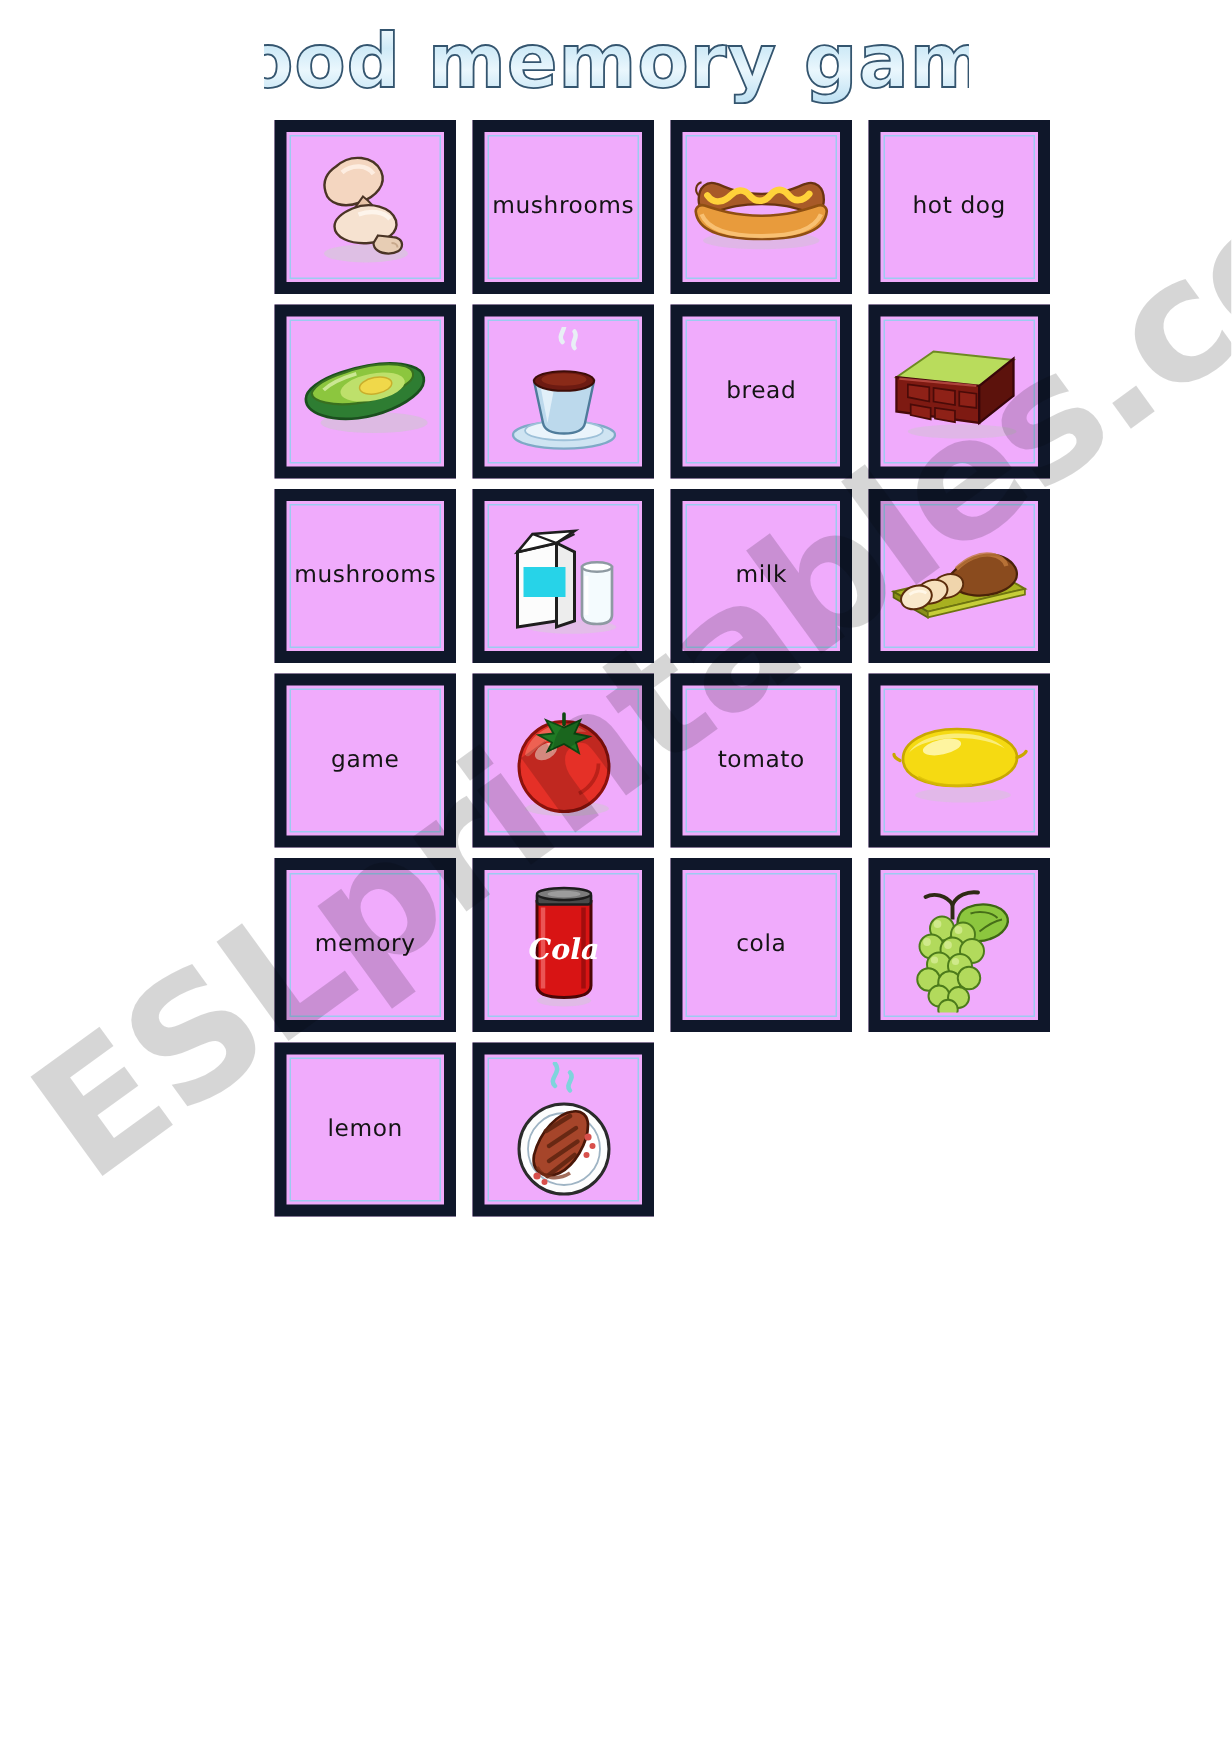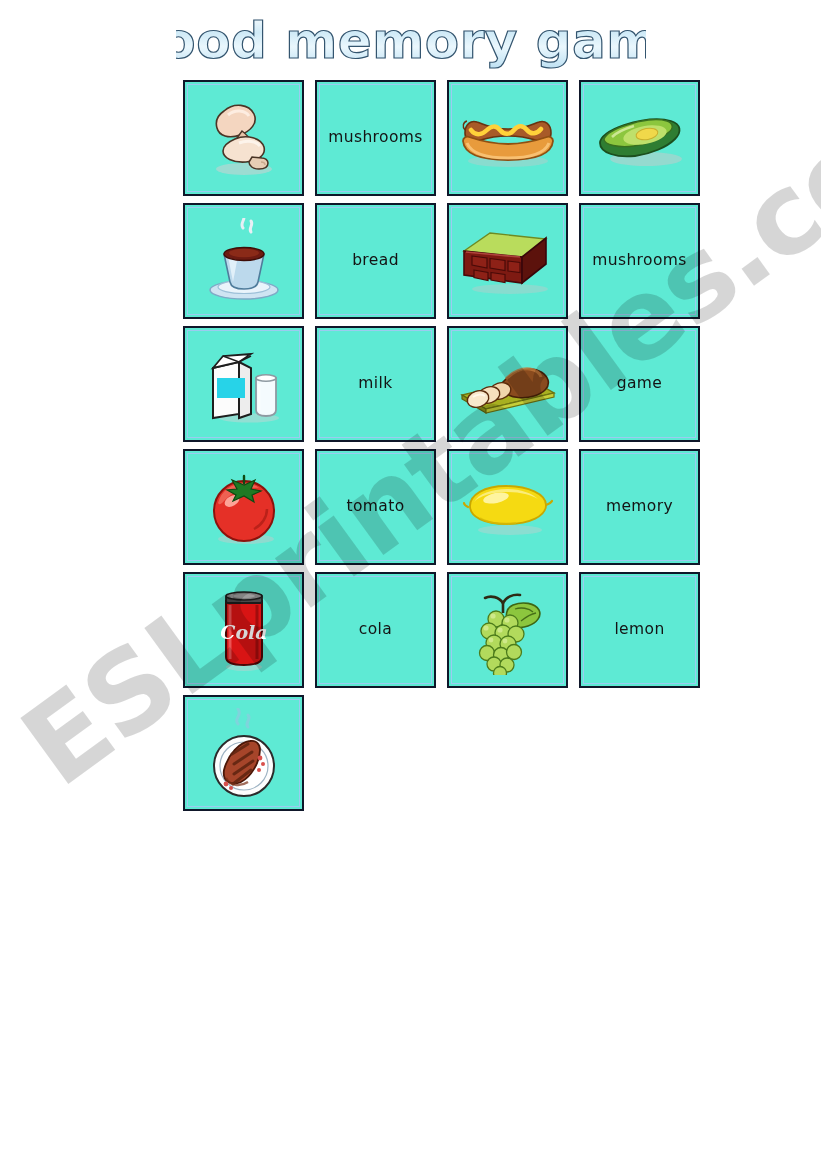--- a/index.html
+++ b/index.html
@@ -55,22 +55,22 @@
     width: 518px;
     display: grid;
     grid-template-columns: repeat(4, 121px);
     grid-template-rows: repeat(6, 116px);
     column-gap: 11px;
     row-gap: 7px;
     z-index: 2;
   }
   .card {
     box-sizing: border-box;
-    background: #5eead4;
-    border: 2px solid #0f172a;
+    background: #f0abfc;
+    border: 8px solid #0f172a;
     padding: 2px;
     position: relative;
   }
   .card-inner {
     box-sizing: border-box;
     width: 100%;
     height: 100%;
     border: 1px solid #9CCBF0;
     display: flex;
     align-items: center;
@@ -131,20 +131,25 @@
     <div class="card">
       <div class="card-inner">
     <svg class="card-art" width="102" height="70" viewBox="0 0 102 70">
       <ellipse cx="51" cy="58" rx="40" ry="6" fill="#C9C9C9" opacity=".4"></ellipse>
       <path d="M8 30c0-9 6-13 12-11 7 2 13 7 31 7s24-5 31-7c6-2 12 2 12 11 0 6-4 10-9 9-8-2-15-6-34-6s-26 4-34 6c-5 1-9-3-9-9z" fill="#A85A28" stroke="#6A3310" stroke-width="1.6"></path>
       <path d="M6 38c1 11 13 19 45 19s44-8 45-19c0-3-3-5-6-4-9 3-21 7-39 7s-30-4-39-7c-3-1-6 1-6 4z" fill="#E89B3C" stroke="#8F4F12" stroke-width="1.8"></path>
       <path d="M10 40c4 10 17 15 41 15s37-5 41-15" fill="none" stroke="#FFD089" stroke-width="3" opacity=".7"></path>
       <path d="M14 27c5 7 12 4 16 0s9-5 13 0 10 5 14 0 9-5 13 0 10 4 14-1" fill="none" stroke="#FFD23A" stroke-width="4.5" stroke-linecap="round"></path>
       <path d="M8 27c-3-3-2-8 2-9" fill="none" stroke="#6A3310" stroke-width="1.4"></path>
     </svg>
+      </div>
+    </div>
+    <div class="card">
+      <div class="card-inner">
+        <span class="card-label">hot dog</span>
       </div>
     </div>
     <div class="card">
       <div class="card-inner">
     <svg class="card-art" width="100" height="66" viewBox="0 0 100 66">
       <ellipse cx="56" cy="54" rx="36" ry="7" fill="#C9C9C9" opacity=".5"></ellipse>
       <path d="M10 38c0-6 9-13 24-18 16-5 34-8 47-4 10 3 11 11 4 18-8 8-24 15-40 17-18 2-35-3-35-13z" fill="#2E7D32" stroke="#1B4F1E" stroke-width="1.8"></path>
       <path d="M14 34c2-5 10-10 23-14 14-5 30-7 40-4 6 2 7 7 2 11-7 6-21 12-35 14-15 2-30-1-30-7z" fill="#8CC63E" stroke="#39701F" stroke-width="1.4"></path>
       <ellipse cx="55" cy="30" rx="22" ry="9" transform="rotate(-11 55 30)" fill="#BEE06B"></ellipse>
       <ellipse cx="57" cy="29" rx="11" ry="5.5" transform="rotate(-11 57 29)" fill="#F0D84A" stroke="#C9AE2C" stroke-width="1"></ellipse>

